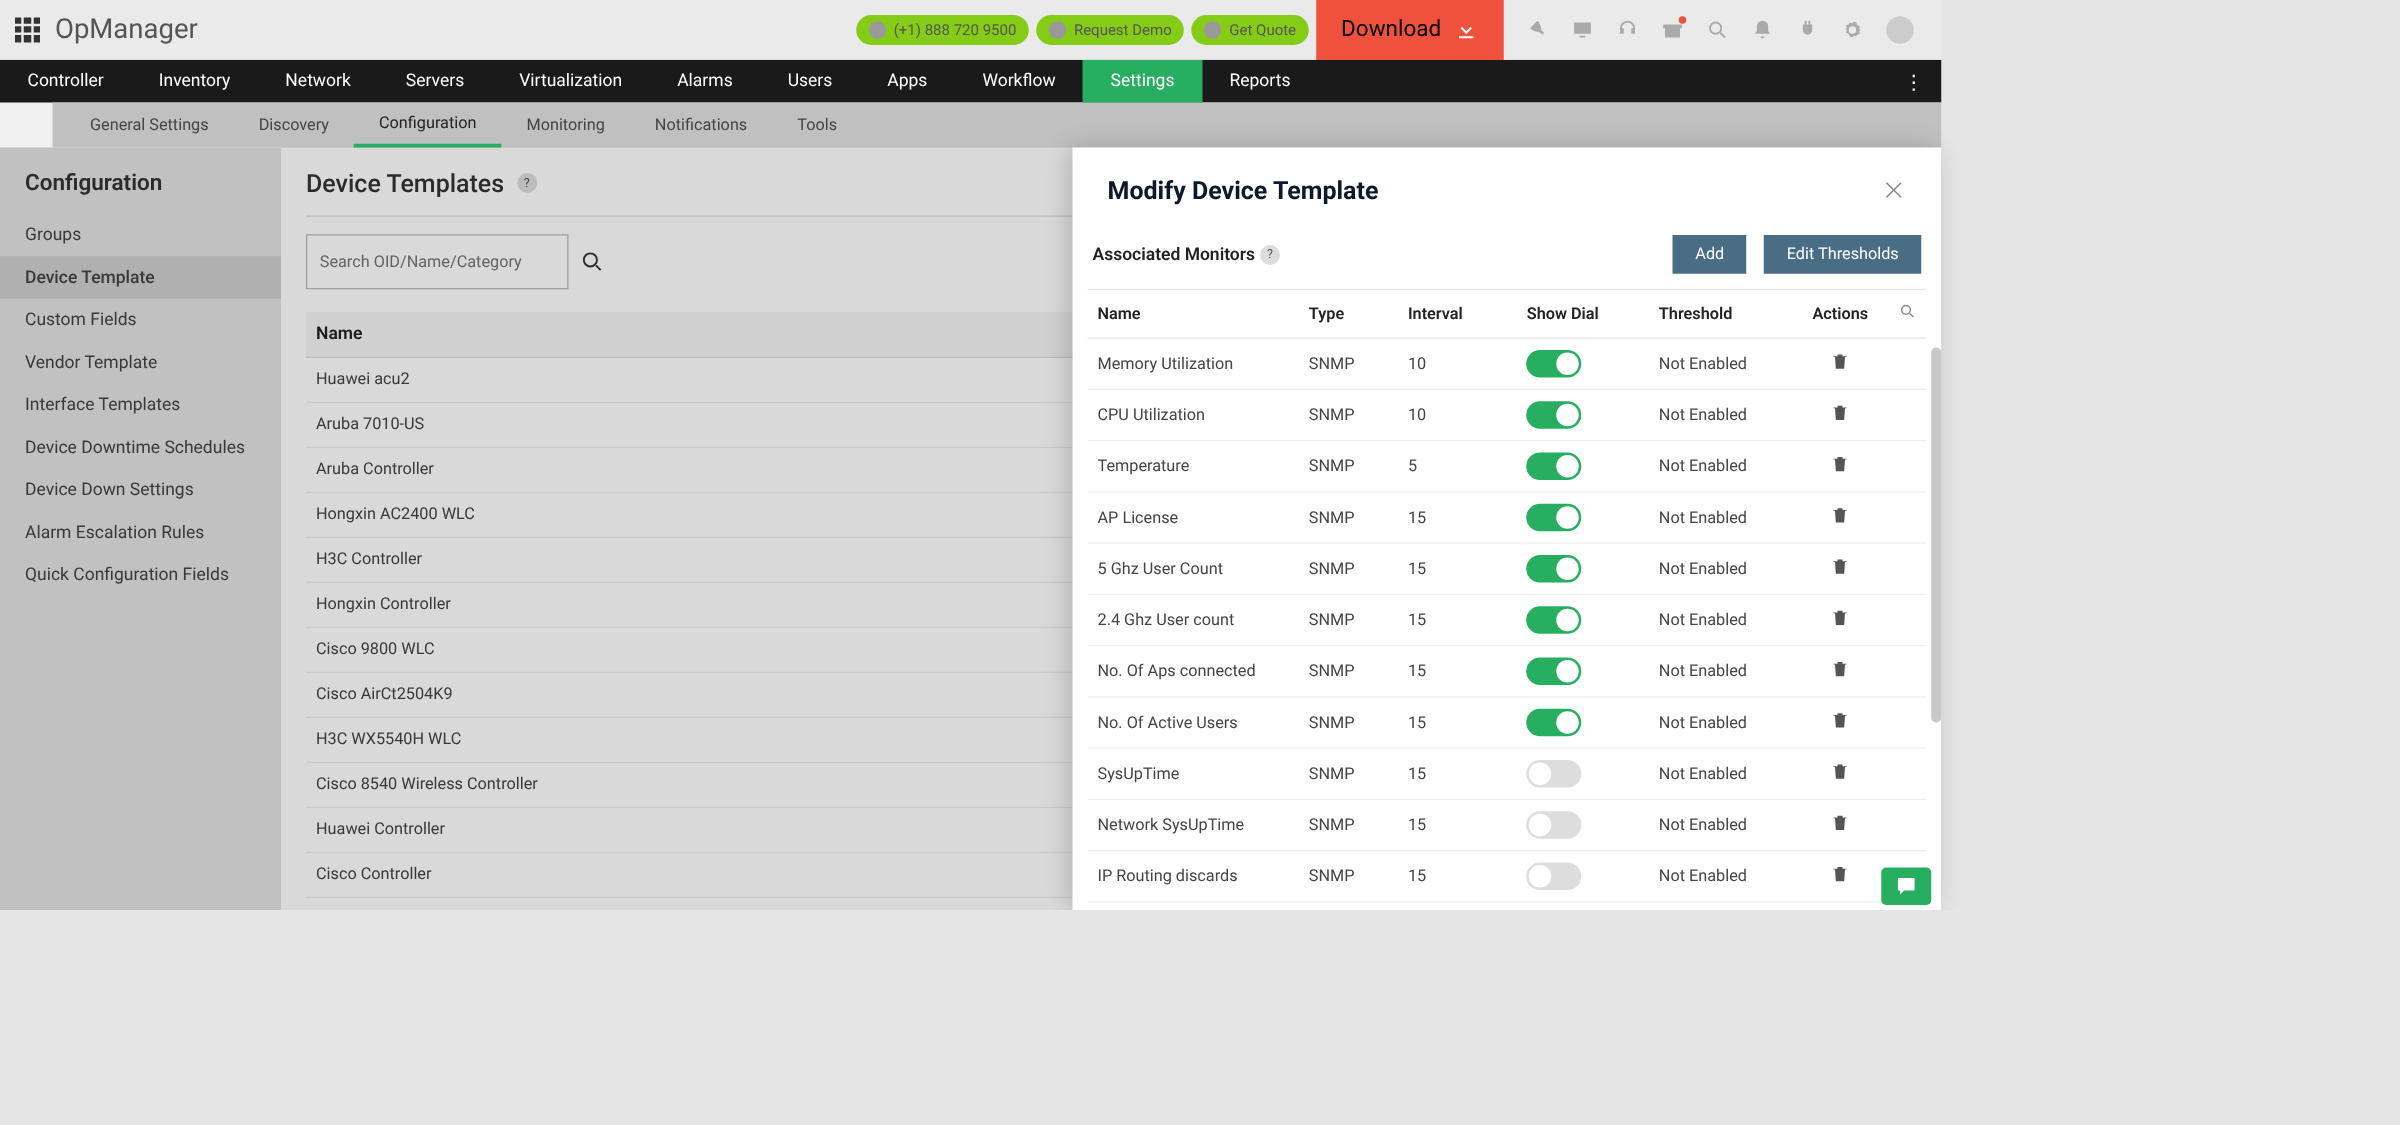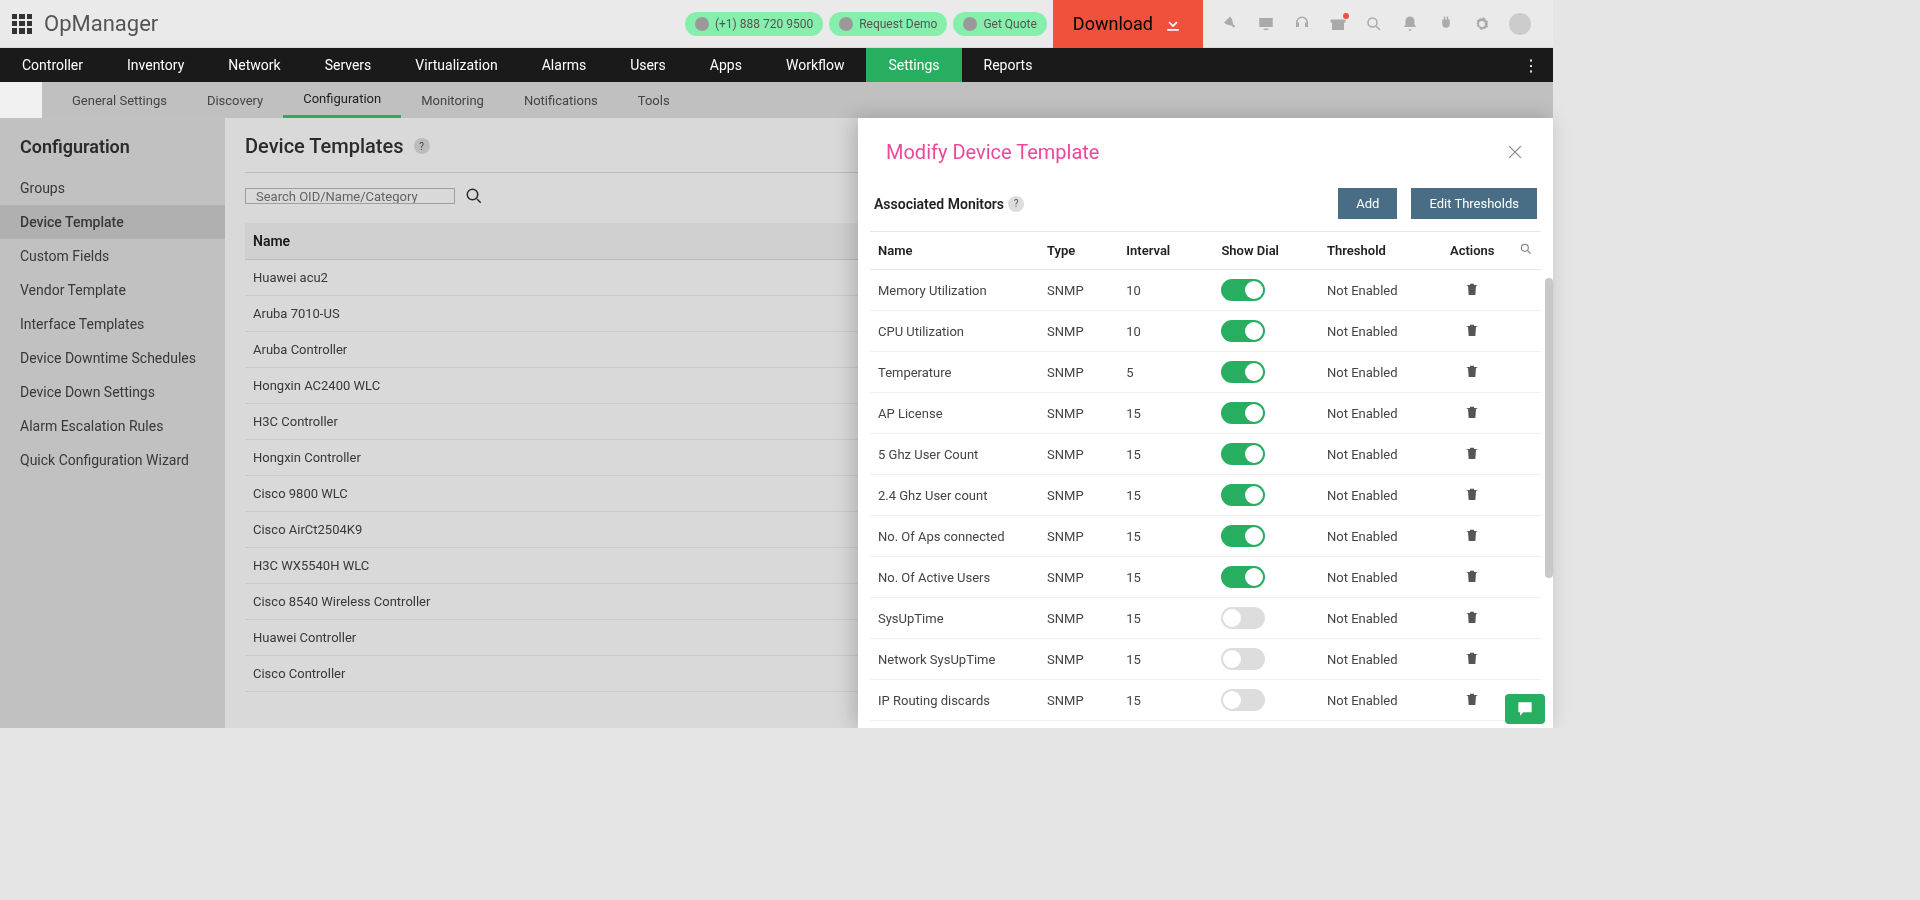--- a/index.html
+++ b/index.html
@@ -5,21 +5,21 @@
 * { margin: 0; padding: 0; box-sizing: border-box; font-family: -apple-system, BlinkMacSystemFont, "Segoe UI", Roboto, sans-serif; }
 body { background: #e5e5e5; overflow: hidden; }
 .app { width: 1553px; height: 728px; position: relative; background: #f0f0f0; }
 
 
 .top-header { height: 48px; background: #eaeaea; display: flex; align-items: center; padding: 0 12px; border-bottom: 1px solid #ddd; }
 .apps-grid { width: 20px; height: 20px; display: grid; grid-template-columns: repeat(3,1fr); grid-template-rows: repeat(3,1fr); gap: 2px; margin-right: 12px; cursor: pointer; }
 .apps-grid span { background: #333; }
 .logo { font-size: 22px; color: #555; font-weight: 400; }
 .top-header .spacer { flex: 1; }
-.pill { display: inline-flex; align-items: center; background: #86efac; color: #555; font-size: 12px; padding: 5px 10px; border-radius: 14px; margin-right: 6px; gap: 6px; cursor: pointer; }
+.pill { display: inline-flex; align-items: center; background: #84cc16; color: #555; font-size: 12px; padding: 5px 10px; border-radius: 14px; margin-right: 6px; gap: 6px; cursor: pointer; }
 .pill .ic { width: 14px; height: 14px; display: inline-block; background: #999; border-radius: 50%; }
 .download-btn { background: #f0513c; color: #000000; font-size: 18px; padding: 0 20px; height: 48px; display: flex; align-items: center; gap: 10px; cursor: pointer; margin: 0 8px 0 0; }
 .download-btn svg { width: 20px; height: 20px; }
 .top-icons { display: flex; align-items: center; gap: 18px; padding: 0 10px; }
 .top-icons .ticon { width: 18px; height: 18px; color: #999; cursor: pointer; display: flex; align-items: center; justify-content: center; }
 .top-icons svg { width: 18px; height: 18px; fill: #aaa; }
 .avatar { width: 22px; height: 22px; background: #ccc; border-radius: 50%; }
 
 
 .main-nav { height: 34px; background: #1a1a1a; display: flex; align-items: stretch; }
@@ -39,34 +39,34 @@
 .sidebar h2 { font-size: 18px; color: #333; font-weight: 600; padding: 0 20px 14px; }
 .sidebar .side-item { font-size: 14px; color: #444; padding: 9px 20px; cursor: pointer; }
 .sidebar .side-item.active { background: #cfcfcf; font-weight: 500; }
 
 .main { flex: 1; background: #fff; padding: 16px 20px; overflow: auto; }
 .main-title { display: flex; align-items: center; gap: 10px; margin-bottom: 14px; }
 .main-title h1 { font-size: 20px; color: #333; font-weight: 500; }
 .help-ic { width: 16px; height: 16px; border-radius: 50%; background: #ddd; color: #555; font-size: 10px; display: flex; align-items: center; justify-content: center; cursor: pointer; }
 .divider { height: 1px; background: #ddd; margin-bottom: 14px; }
 .search-wrap { display: flex; align-items: center; gap: 10px; margin-bottom: 18px; }
-.search-wrap input { width: 210px; height: 16px; border: 1px solid #bbb; padding: 0 10px; font-size: 13px; color: #666; }
+.search-wrap input { width: 210px; height: 44px; border: 1px solid #bbb; padding: 0 10px; font-size: 13px; color: #666; }
 .search-wrap .sicon { width: 18px; height: 18px; cursor: pointer; }
 
 .tbl { width: 100%; border-collapse: collapse; }
 .tbl th { text-align: left; font-size: 14px; color: #222; font-weight: 600; padding: 10px 8px; background: #f5f5f5; border-bottom: 1px solid #ddd; }
 .tbl td { font-size: 13px; color: #444; padding: 10px 8px; border-bottom: 1px solid #eee; }
 
 
 .dim { position: absolute; inset: 0; background: rgba(0,0,0,0.15); }
 
 
 .panel { position: absolute; top: 118px; right: 0; bottom: 0; width: 695px; background: #fff; box-shadow: -4px 0 20px rgba(0,0,0,0.2); display: flex; flex-direction: column; }
 .panel-head { padding: 22px 28px 10px; display: flex; align-items: center; }
-.panel-head h2 { font-size: 20px; color: #ec4899; font-weight: 400; flex: 1; }
+.panel-head h2 { font-size: 20px; color: #0f172a; font-weight: 700; flex: 1; }
 .close-x { width: 20px; height: 20px; cursor: pointer; color: #888; }
 .panel-body { flex: 1; overflow: auto; padding: 8px 12px 0 12px; }
 .assoc-head { display: flex; align-items: center; padding: 6px 4px 12px 4px; }
 .assoc-head .lbl { font-size: 14px; font-weight: 600; color: #222; margin-right: 4px; }
 .assoc-head .spacer { flex: 1; }
 .btn { background: #4a6d86; color: #fff; border: none; font-size: 13px; padding: 8px 18px; cursor: pointer; margin-left: 14px; }
 .mon-tbl { width: 100%; border-collapse: collapse; }
 .mon-tbl th { text-align: left; font-size: 13px; font-weight: 600; color: #222; padding: 10px 8px; border-top: 1px solid #e5e5e5; border-bottom: 1px solid #e5e5e5; }
 .mon-tbl th:last-child { text-align: right; }
 .mon-tbl td { font-size: 13px; color: #444; padding: 9px 8px; border-bottom: 1px solid #eee; }
@@ -198,21 +198,21 @@
       <h2>Configuration</h2>
       <div id="sidebar-items">
           <div class="side-item">Groups</div>
           <div class="side-item active">Device Template</div>
           <div class="side-item">Custom Fields</div>
           <div class="side-item">Vendor Template</div>
           <div class="side-item">Interface Templates</div>
           <div class="side-item">Device Downtime Schedules</div>
           <div class="side-item">Device Down Settings</div>
           <div class="side-item">Alarm Escalation Rules</div>
-          <div class="side-item">Quick Configuration Wizard</div>
+          <div class="side-item">Quick Configuration Fields</div>
         </div>
     </div>
     <div class="main">
       <div class="main-title">
         <h1>Device Templates</h1>
         <div class="help-ic">?</div>
       </div>
       <div class="divider"></div>
       <div class="search-wrap">
         <input placeholder="Search OID/Name/Category" style="">

